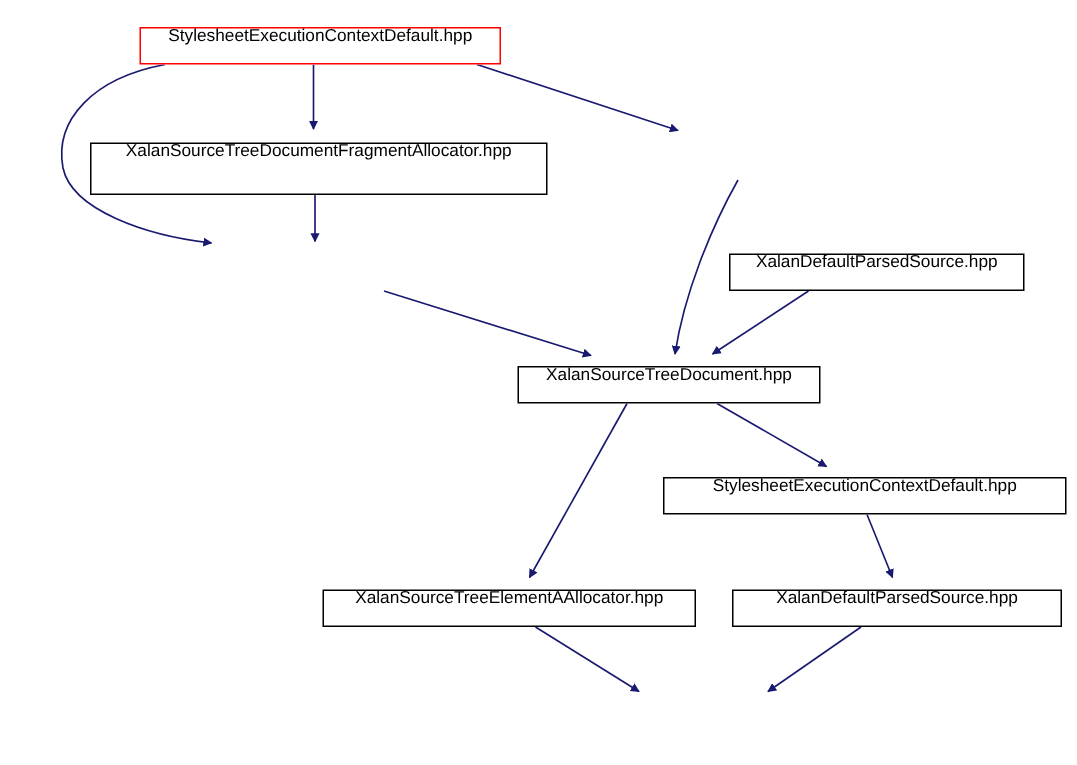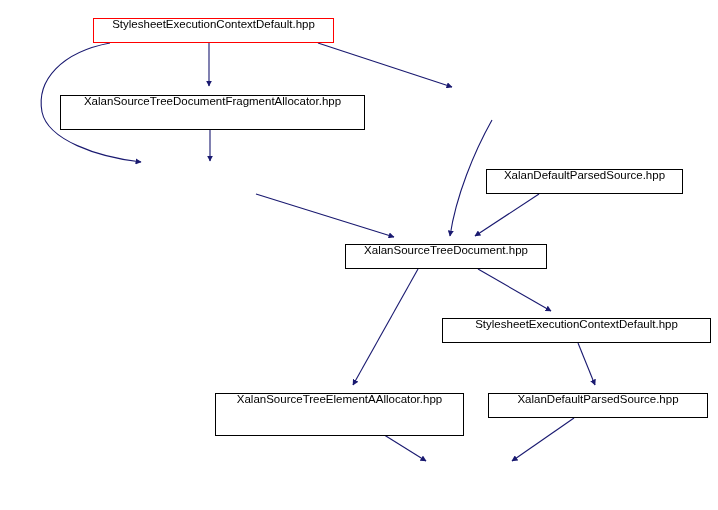--- a/index.html
+++ b/index.html
@@ -101,21 +101,21 @@
   </div>
 
   <div class="node" id="n-document" style="left:345px; top:244px; width:202px; height:25px;">
     <span class="node-label">XalanSourceTreeDocument.hpp</span>
   </div>
 
   <div class="node" id="n-ans-alloc" style="left:442px; top:318px; width:269px; height:25px;">
     <span class="node-label">StylesheetExecutionContextDefault.hpp</span>
   </div>
 
-  <div class="node" id="n-aa-alloc" style="left:215px; top:393px; width:249px; height:43px;">
+  <div class="node" id="n-aa-alloc" style="left:215px; top:393px; width:249px; height:25px;">
     <span class="node-label">XalanSourceTreeElementAAllocator.hpp</span>
   </div>
 
   <div class="node" id="n-ans" style="left:488px; top:393px; width:220px; height:25px;">
     <span class="node-label">XalanDefaultParsedSource.hpp</span>
   </div>
 
 
 </div>
 

